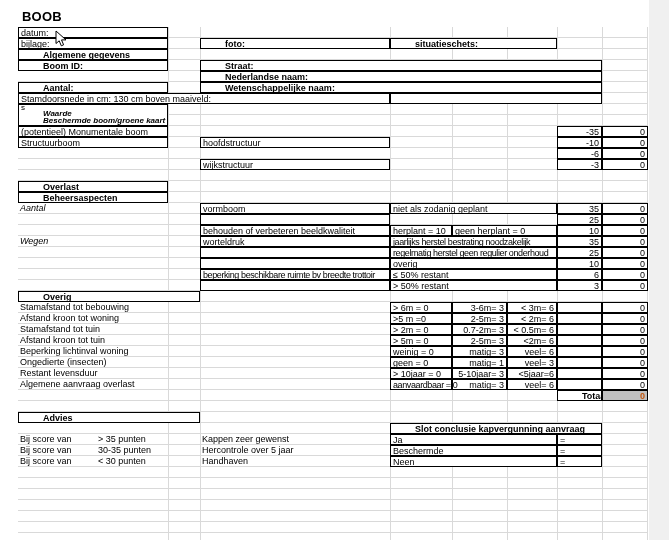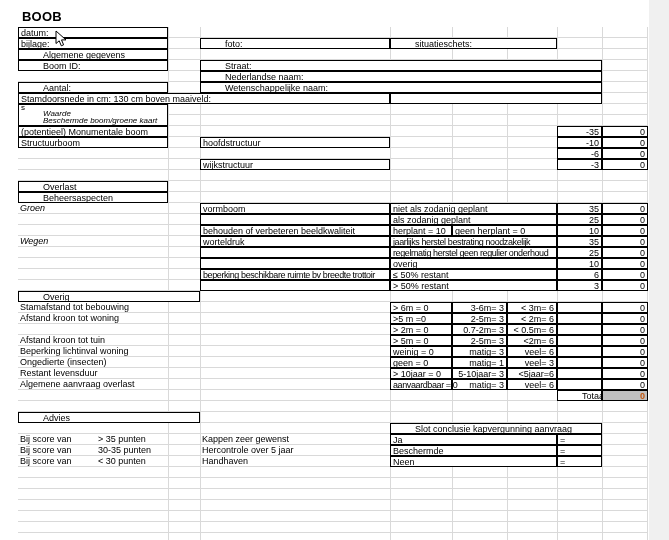--- a/index.html
+++ b/index.html
@@ -28,21 +28,21 @@
       linear-gradient(#d9d9d9,#d9d9d9),
       linear-gradient(#d9d9d9,#d9d9d9),
       repeating-linear-gradient(to bottom, transparent 0 10px, #d9d9d9 10px 11px);
     background-repeat:no-repeat,no-repeat,no-repeat,no-repeat,no-repeat,no-repeat,no-repeat,no-repeat,repeat;
     background-size:1px 100%,1px 100%,1px 100%,1px 100%,1px 100%,1px 100%,1px 100%,1px 100%,100% 100%;
     background-position:150px 0,182px 0,372px 0,434px 0,489px 0,539px 0,584px 0,629px 0,0 0;
   }
   .c{white-space:nowrap;padding:1px 1px 0 2px;overflow:visible;}
   .b{border:1px solid #000;}
   .bgw{background:#fff;}
-  .bold{font-weight:normal;padding-left:24px;}
+  .bold{font-weight:bold;padding-left:24px;}
   .it{font-style:italic;}
   .num{text-align:right;padding-right:2px;}
   .rt{text-align:right;padding-right:2px;}
   .ls{letter-spacing:-0.4px;}
   .sm{font-size:8px;line-height:6px;padding-top:0;}
   .bx-top{border:1px solid #000;border-bottom:none;background:#fff;}
   .bx-mid{border-left:1px solid #000;border-right:1px solid #000;background:#fff;}
   .bx-bot{border:1px solid #000;border-top:none;background:#fff;}
   .totval{background:#bfbfbf;color:#c45911;font-weight:bold;}
   .advrow{display:flex;}
@@ -87,28 +87,27 @@
   <div class="c b num" style="grid-area:13/7/14/8">-6</div>
   <div class="c b num" style="grid-area:13/8/14/9">0</div>
 
   <div class="c b" style="grid-area:14/3/15/4">wijkstructuur</div>
   <div class="c b num" style="grid-area:14/7/15/8">-3</div>
   <div class="c b num" style="grid-area:14/8/15/9">0</div>
 
   <div class="c b bold" style="grid-area:16/1/17/2">Overlast</div>
   <div class="c b bold" style="grid-area:17/1/18/2">Beheersaspecten</div>
 
-  <div class="c it" style="grid-area:18/1/19/2">Groen</div>
+  <div class="c it" style="grid-area:18/1/19/2">Aantal</div>
   <div class="c b bgw" style="grid-area:18/4/19/7">niet als zodanig geplant</div>
   <div class="c b" style="grid-area:18/3/19/4">vormboom</div>
   <div class="c b num" style="grid-area:18/7/19/8">35</div>
   <div class="c b num" style="grid-area:18/8/19/9">0</div>
 
   <div class="c b" style="grid-area:19/3/20/4"></div>
-  <div class="c b bgw" style="grid-area:19/4/20/7">als zodanig geplant</div>
   <div class="c b num" style="grid-area:19/7/20/8">25</div>
   <div class="c b num" style="grid-area:19/8/20/9">0</div>
 
   <div class="c b" style="grid-area:20/3/21/4">behouden of verbeteren beeldkwaliteit</div>
   <div class="c b bgw" style="grid-area:20/4/21/5">herplant = 10</div>
   <div class="c b bgw" style="grid-area:20/5/21/7">geen herplant = 0</div>
   <div class="c b num" style="grid-area:20/7/21/8">10</div>
   <div class="c b num" style="grid-area:20/8/21/9">0</div>
 
   <div class="c it" style="grid-area:21/1/22/2">Wegen</div>
@@ -146,20 +145,21 @@
   <div class="c b" style="grid-area:27/7/28/8"></div>
   <div class="c b num" style="grid-area:27/8/28/9">0</div>
 
   <div class="c" style="grid-area:28/1/29/2">Afstand kroon tot woning</div>
   <div class="c b" style="grid-area:28/4/29/5">&gt;5 m =0</div>
   <div class="c b rt" style="grid-area:28/5/29/6">2-5m= 3</div>
   <div class="c b rt" style="grid-area:28/6/29/7">&lt; 2m= 6</div>
   <div class="c b" style="grid-area:28/7/29/8"></div>
   <div class="c b num" style="grid-area:28/8/29/9">0</div>
 
+  <div class="c" style="grid-area:29/1/30/2">Stamafstand tot tuin</div>
   <div class="c b" style="grid-area:29/4/30/5">&gt; 2m = 0</div>
   <div class="c b rt" style="grid-area:29/5/30/6">0.7-2m= 3</div>
   <div class="c b rt" style="grid-area:29/6/30/7">&lt; 0.5m= 6</div>
   <div class="c b" style="grid-area:29/7/30/8"></div>
   <div class="c b num" style="grid-area:29/8/30/9">0</div>
 
   <div class="c" style="grid-area:30/1/31/2">Afstand kroon tot tuin</div>
   <div class="c b" style="grid-area:30/4/31/5">&gt; 5m = 0</div>
   <div class="c b rt" style="grid-area:30/5/31/6">2-5m= 3</div>
   <div class="c b rt" style="grid-area:30/6/31/7">&lt;2m= 6</div>

